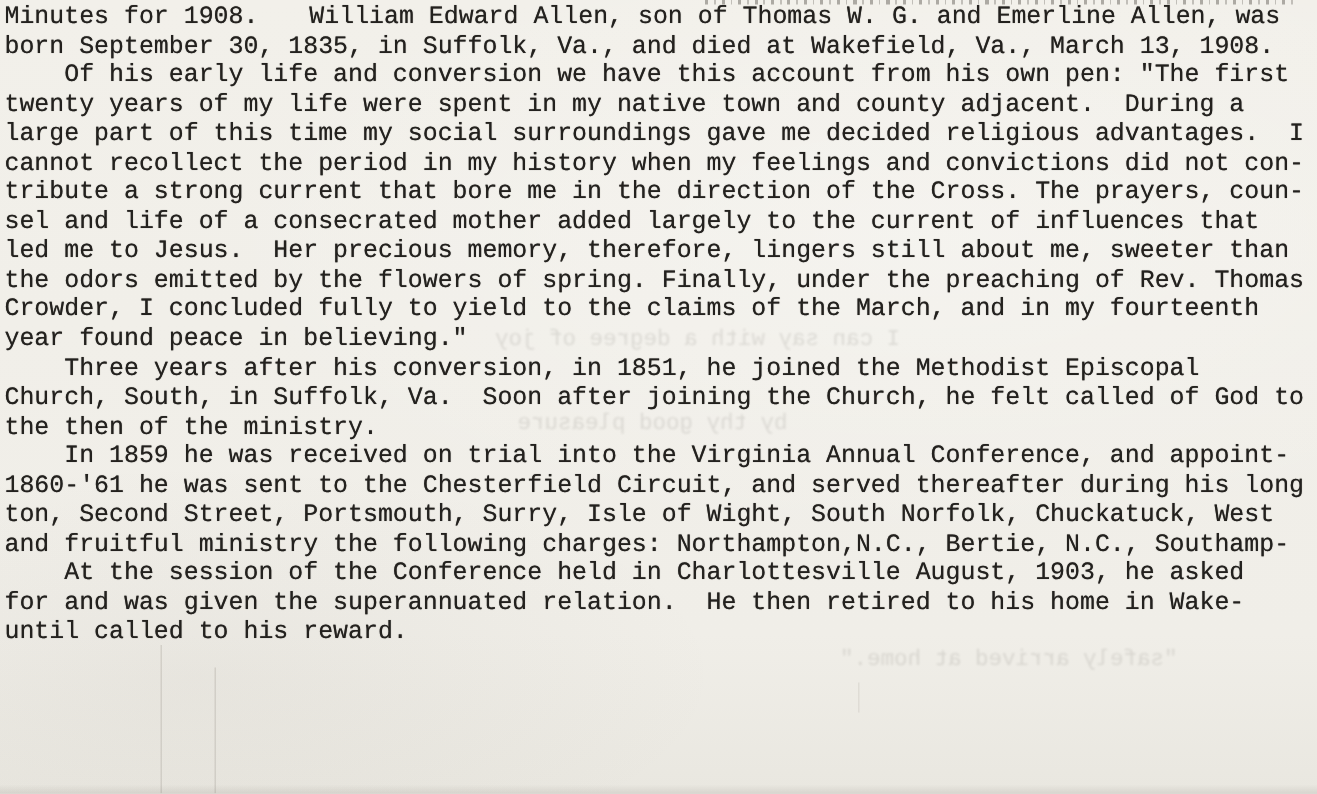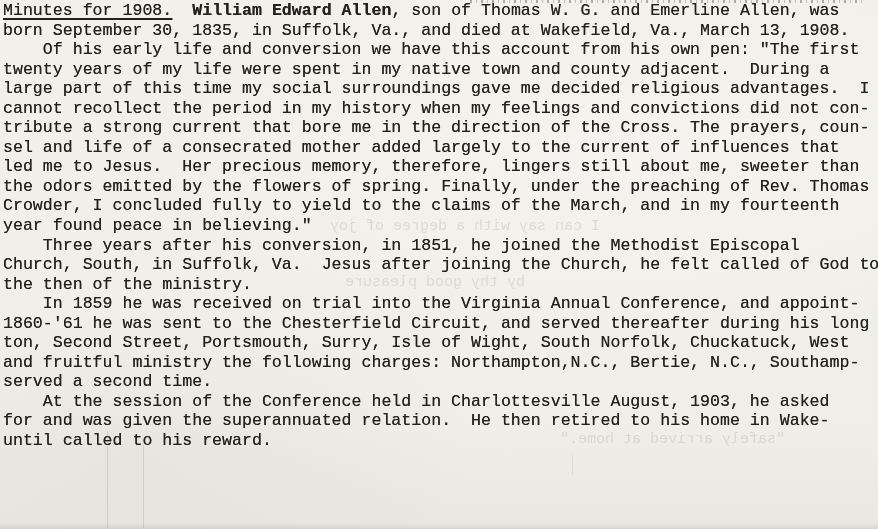--- a/index.html
+++ b/index.html
@@ -22,25 +22,24 @@
     position: absolute;
     top: 1px;
     left: 3px;
     right: 0;
   }
   .tline, .hline {
     white-space: pre;
     height: 19.55px;
   }
   .seg-underline {
-    text-decoration: underline;
     text-decoration-thickness: 1.5px;
     text-underline-offset: 3px;
   }
-  .seg-bold { font-weight: bold; }
+  .seg-bold { font-weight: normal; margin-left: 14px; }
   
   .top-clip {
     position: absolute;
     top: 0;
     left: 470px;
     width: 395px;
     height: 3px;
     opacity: 0.45;
     background: repeating-linear-gradient(90deg,
       rgba(60,55,48,0.85) 0 2px, rgba(60,55,48,0) 2px 6px,
@@ -92,27 +91,26 @@
         <div class="tline">twenty years of my life were spent in my native town and county adjacent.  During a</div>
         <div class="tline">large part of this time my social surroundings gave me decided religious advantages.  I</div>
         <div class="tline">cannot recollect the period in my history when my feelings and convictions did not con-</div>
         <div class="tline">tribute a strong current that bore me in the direction of the Cross. The prayers, coun-</div>
         <div class="tline">sel and life of a consecrated mother added largely to the current of influences that</div>
         <div class="tline">led me to Jesus.  Her precious memory, therefore, lingers still about me, sweeter than</div>
         <div class="tline">the odors emitted by the flowers of spring. Finally, under the preaching of Rev. Thomas</div>
         <div class="tline">Crowder, I concluded fully to yield to the claims of the March, and in my fourteenth</div>
         <div class="tline">year found peace in believing."</div>
         <div class="tline">    Three years after his conversion, in 1851, he joined the Methodist Episcopal</div>
-        <div class="tline">Church, South, in Suffolk, Va.  Jesus after joining the Church, he felt called of God to</div>
+        <div class="tline">Church, South, in Suffolk, Va.  Soon after joining the Church, he felt called of God to</div>
         <div class="tline">the then of the ministry.</div>
         <div class="tline">    In 1859 he was received on trial into the Virginia Annual Conference, and appoint-</div>
         <div class="tline">1860-'61 he was sent to the Chesterfield Circuit, and served thereafter during his long</div>
         <div class="tline">ton, Second Street, Portsmouth, Surry, Isle of Wight, South Norfolk, Chuckatuck, West</div>
         <div class="tline">and fruitful ministry the following charges: Northampton,N.C., Bertie, N.C., Southamp-</div>
-        <div class="tline">served a second time.</div>
         <div class="tline">    At the session of the Conference held in Charlottesville August, 1903, he asked</div>
         <div class="tline">for and was given the superannuated relation.  He then retired to his home in Wake-</div>
         <div class="tline">until called to his reward.</div>
       </div>
   </div>
 
   <div class="ghost ghost-1">I can say with a degree of joy</div>
   <div class="ghost ghost-2">by thy good pleasure</div>
   <div class="ghost ghost-3">"safely arrived at home."</div>
 

